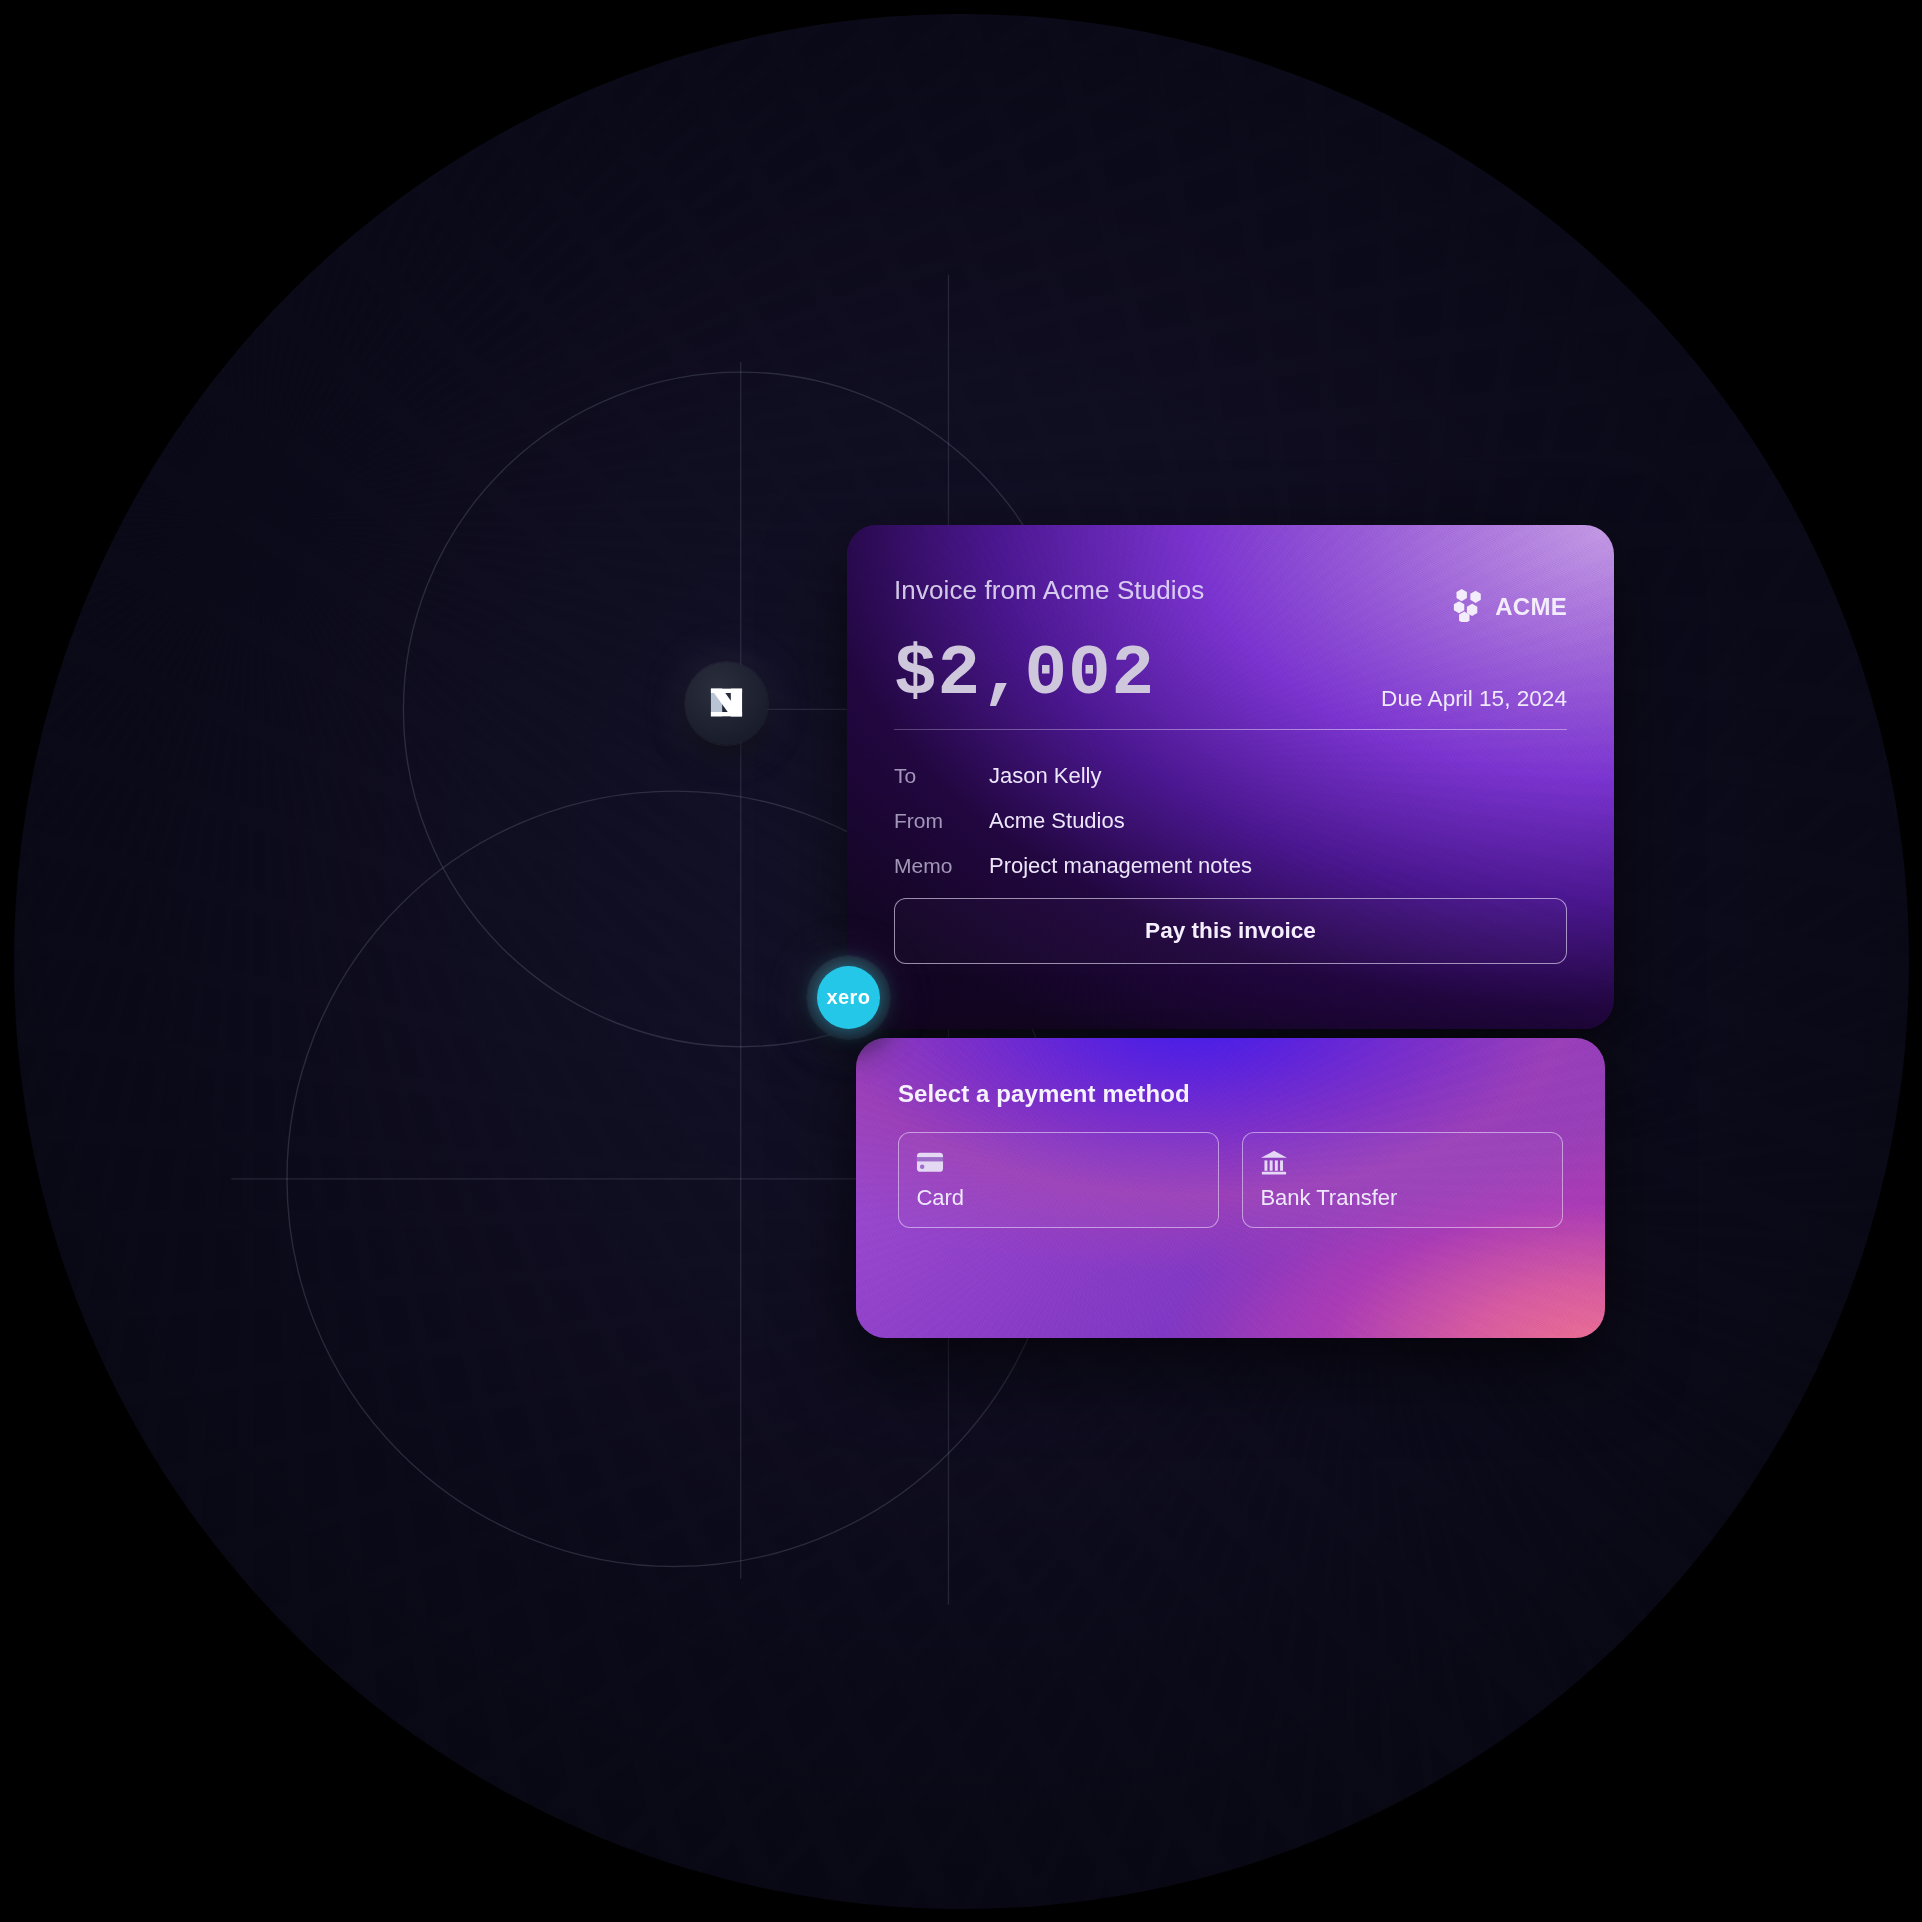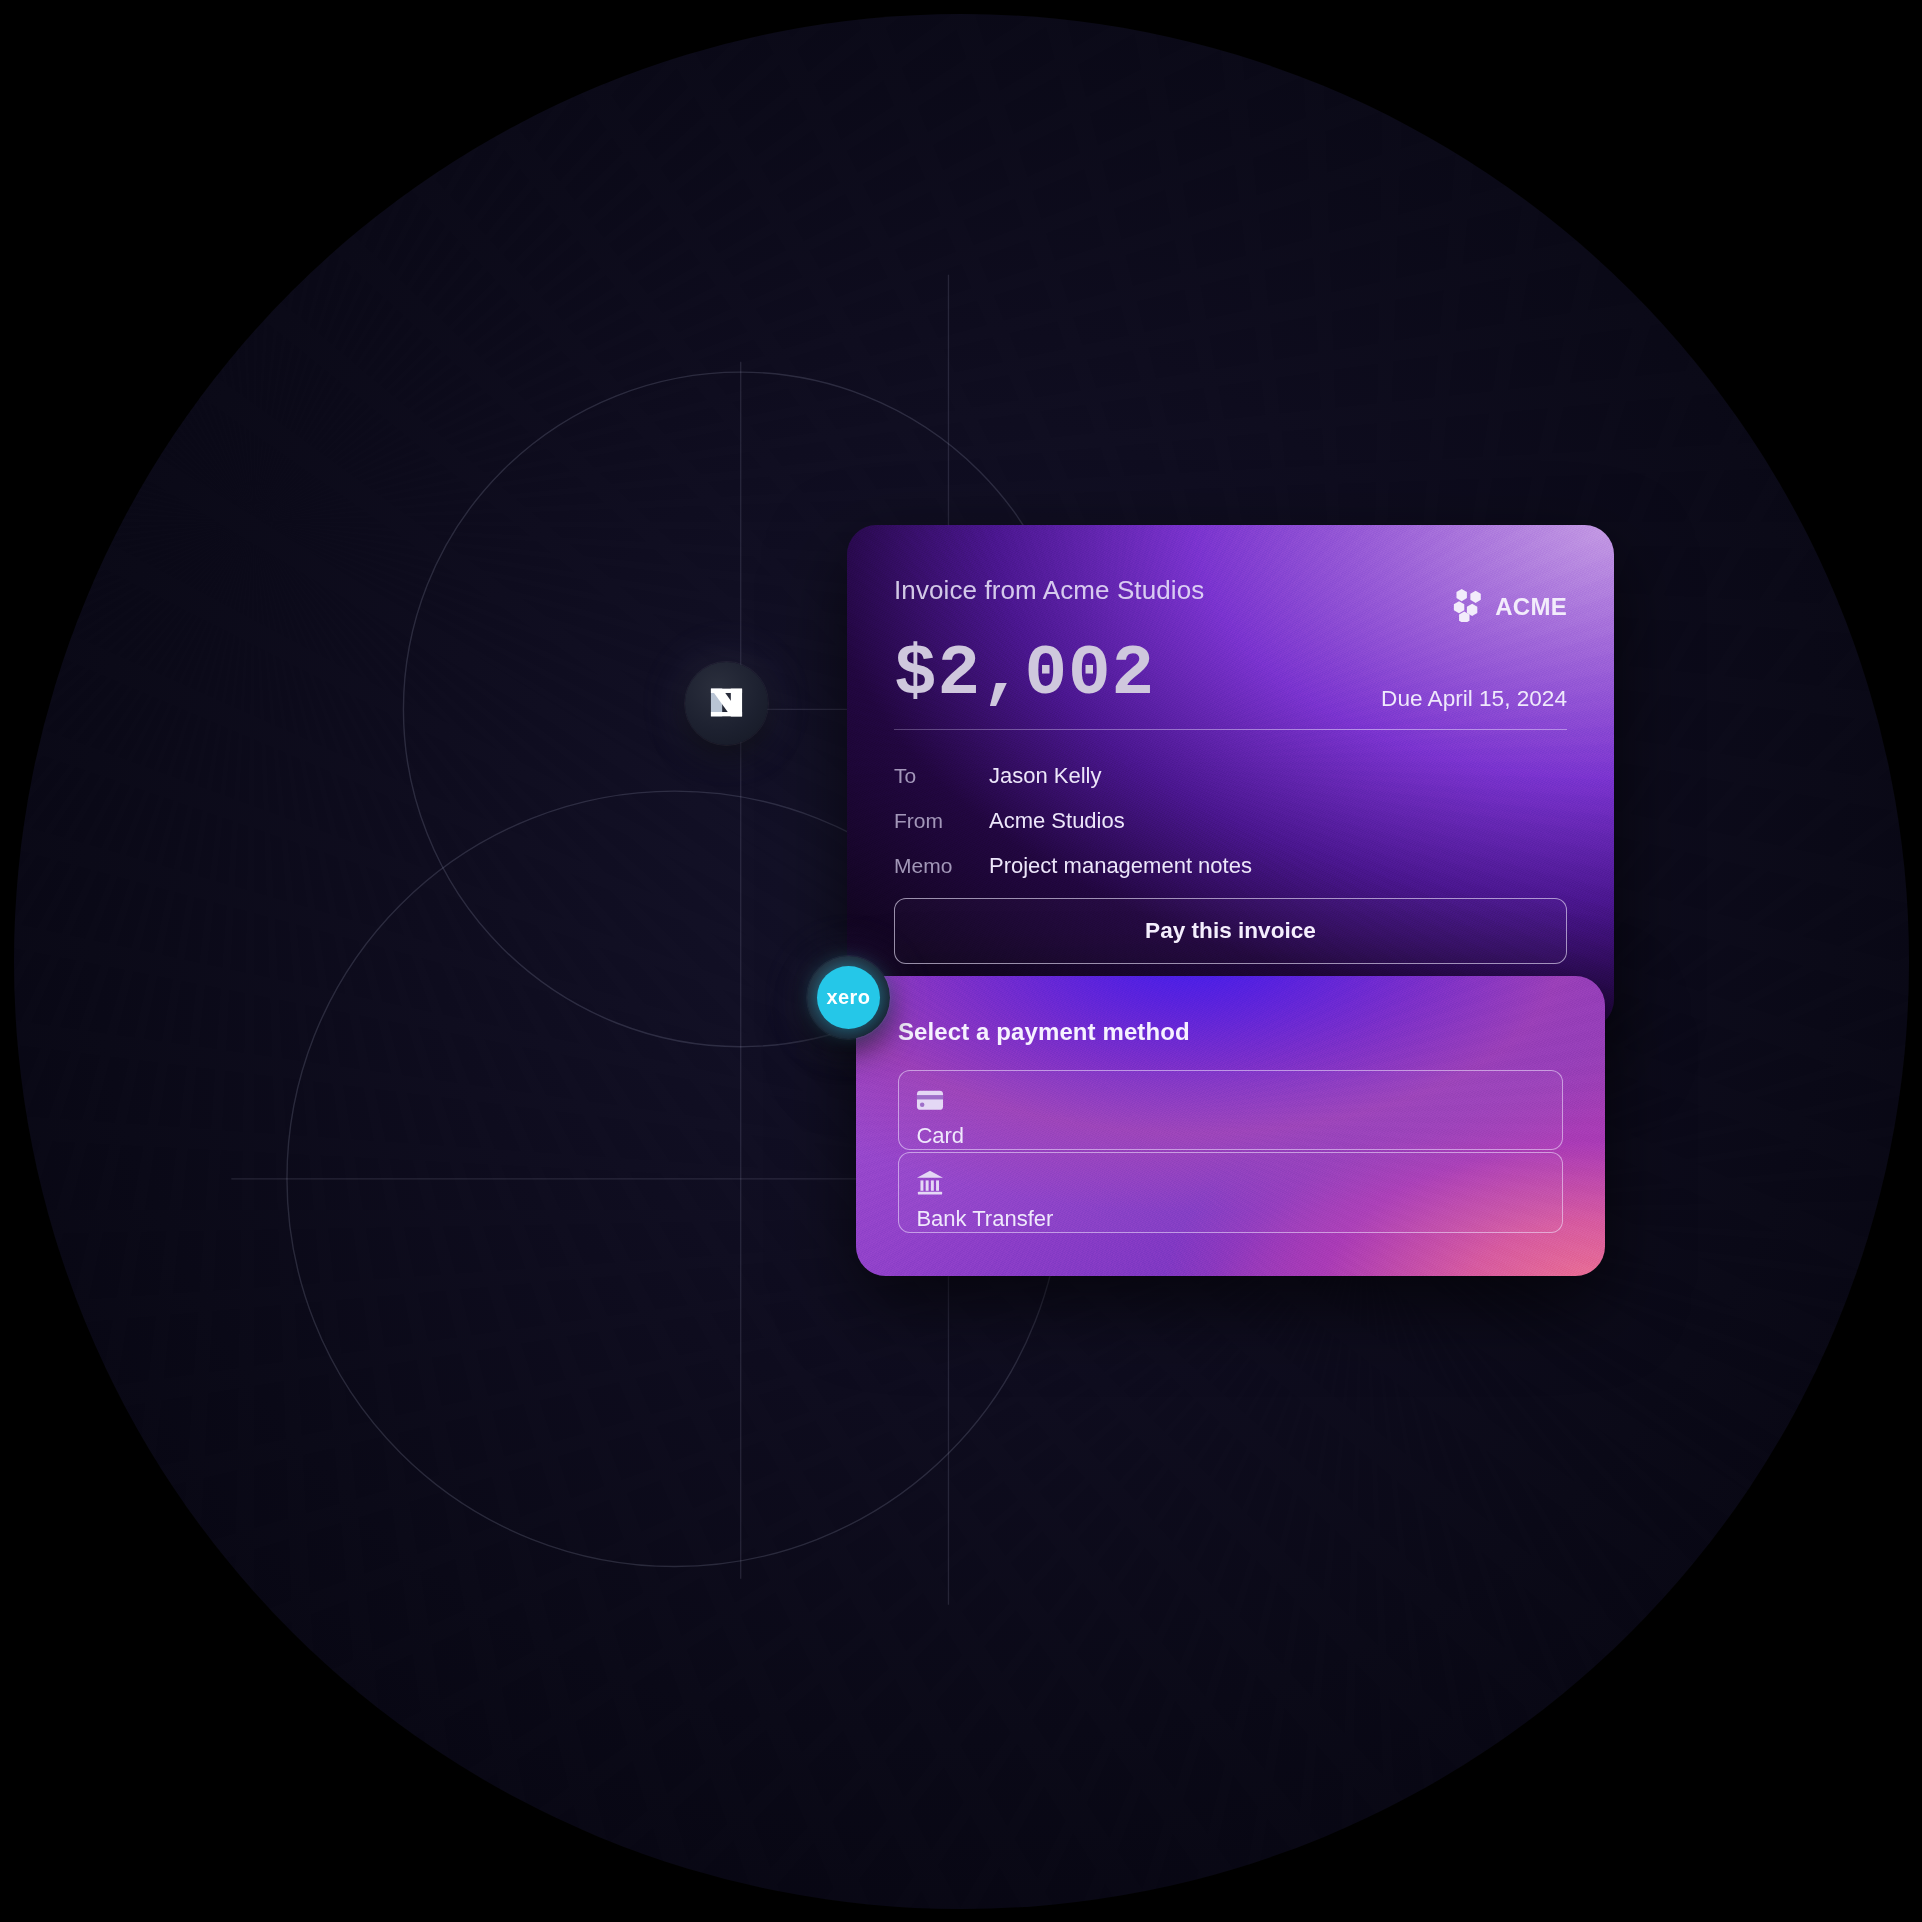--- a/index.html
+++ b/index.html
@@ -209,21 +209,21 @@
     color: #f4eefd;
     font-size: 22.6px;
     font-weight: 700;
     background: rgba(255,255,255,.02);
     cursor: pointer;
   }
 
   
   .payment-card {
     left: 856px;
-    top: 976px;
+    top: 1038px;
     width: 749px;
     height: 300px;
     background:
       radial-gradient(95% 120% at 45% -10%, #3d1bf0 0%, #5a22dd 16%, #7b2fc9 34%, #9a3fb8 52%, rgba(0,0,0,0) 74%),
       radial-gradient(80% 110% at 100% 108%, #f0748f 0%, #d65aa0 24%, #a93ab6 48%, rgba(0,0,0,0) 74%),
       linear-gradient(135deg, #a04fcf 0%, #8e3fc9 34%, #7d36c2 62%, #b24aa8 100%);
   }
   .payment-inner {
     position: relative;
     z-index: 2;
@@ -232,23 +232,22 @@
     height: 100%;
   }
   .payment-heading {
     color: #f6f1ff;
     font-size: 24px;
     font-weight: 700;
     letter-spacing: 0.1px;
   }
   .method-row {
     display: flex;
-    gap: 2px;
+    gap: 23px;
     margin-top: 24px;
-    flex-direction: column;
   }
   .method-tile {
     flex: 1 1 0;
     height: 96px;
     border: 0.9px solid rgba(240,232,255,.55);
     border-radius: 12px;
     padding: 15.6px 17.4px 0 17.4px;
     box-sizing: border-box;
     background: rgba(255,255,255,.03);
     cursor: pointer;

